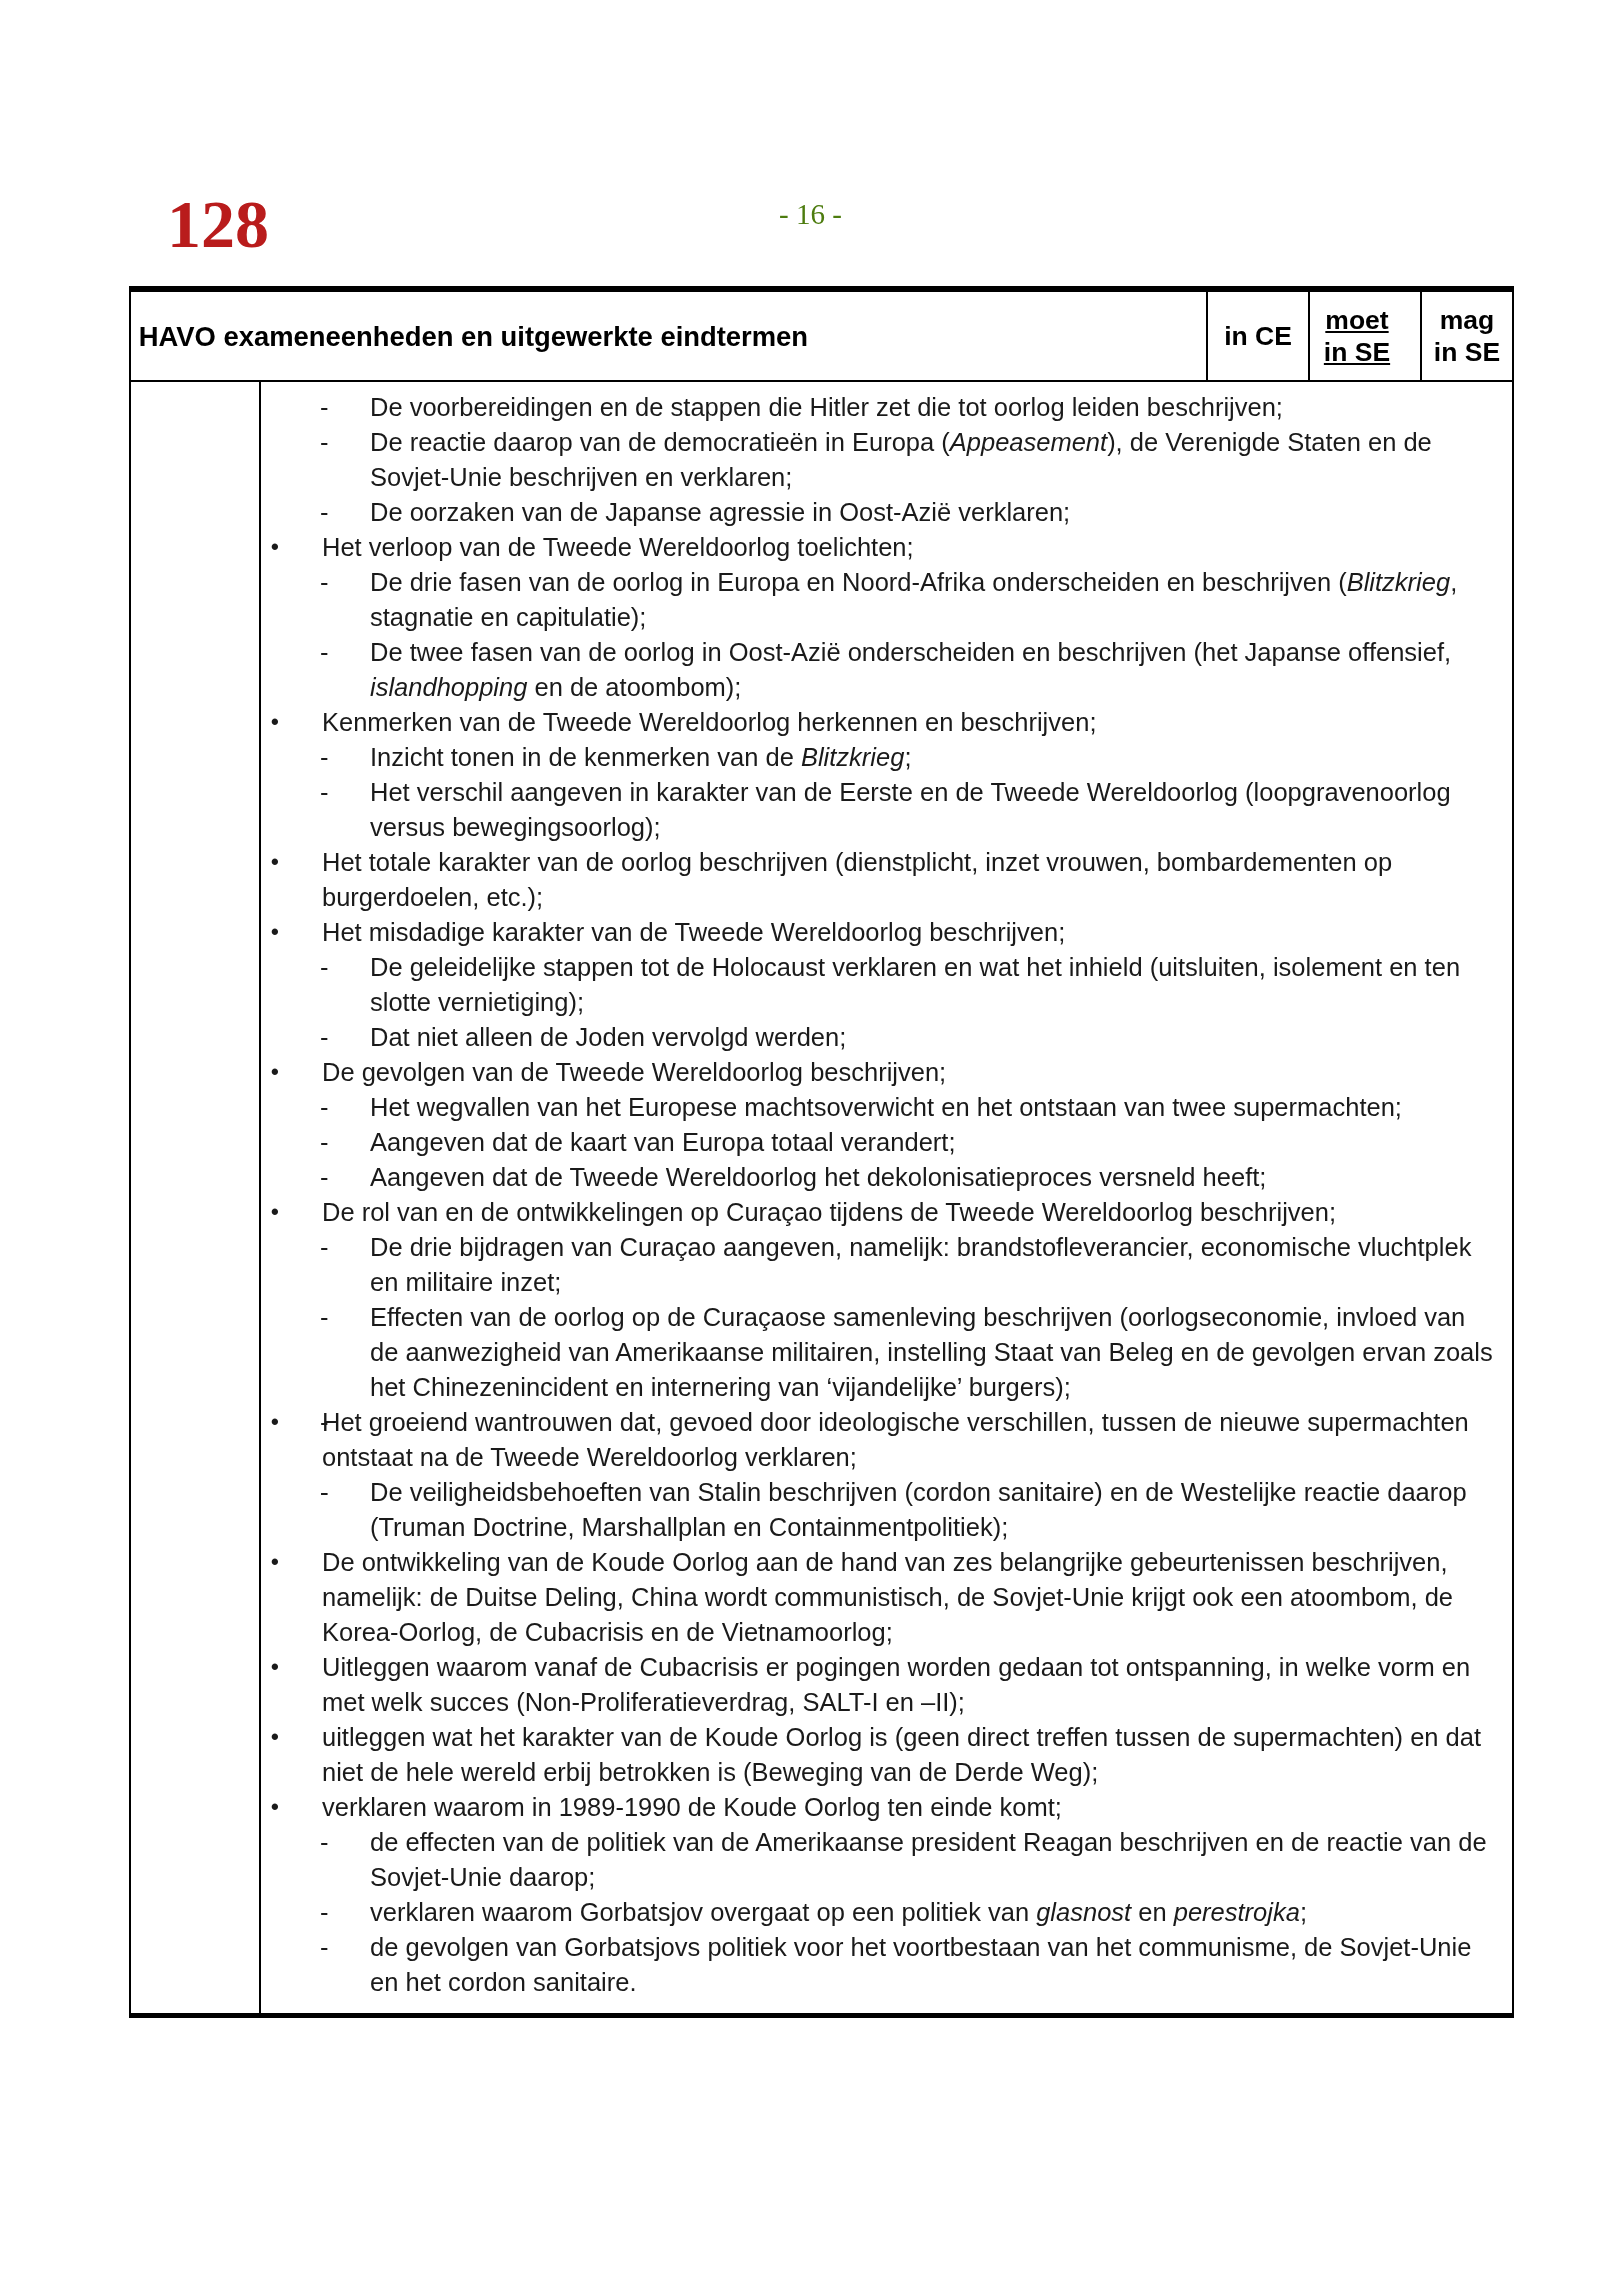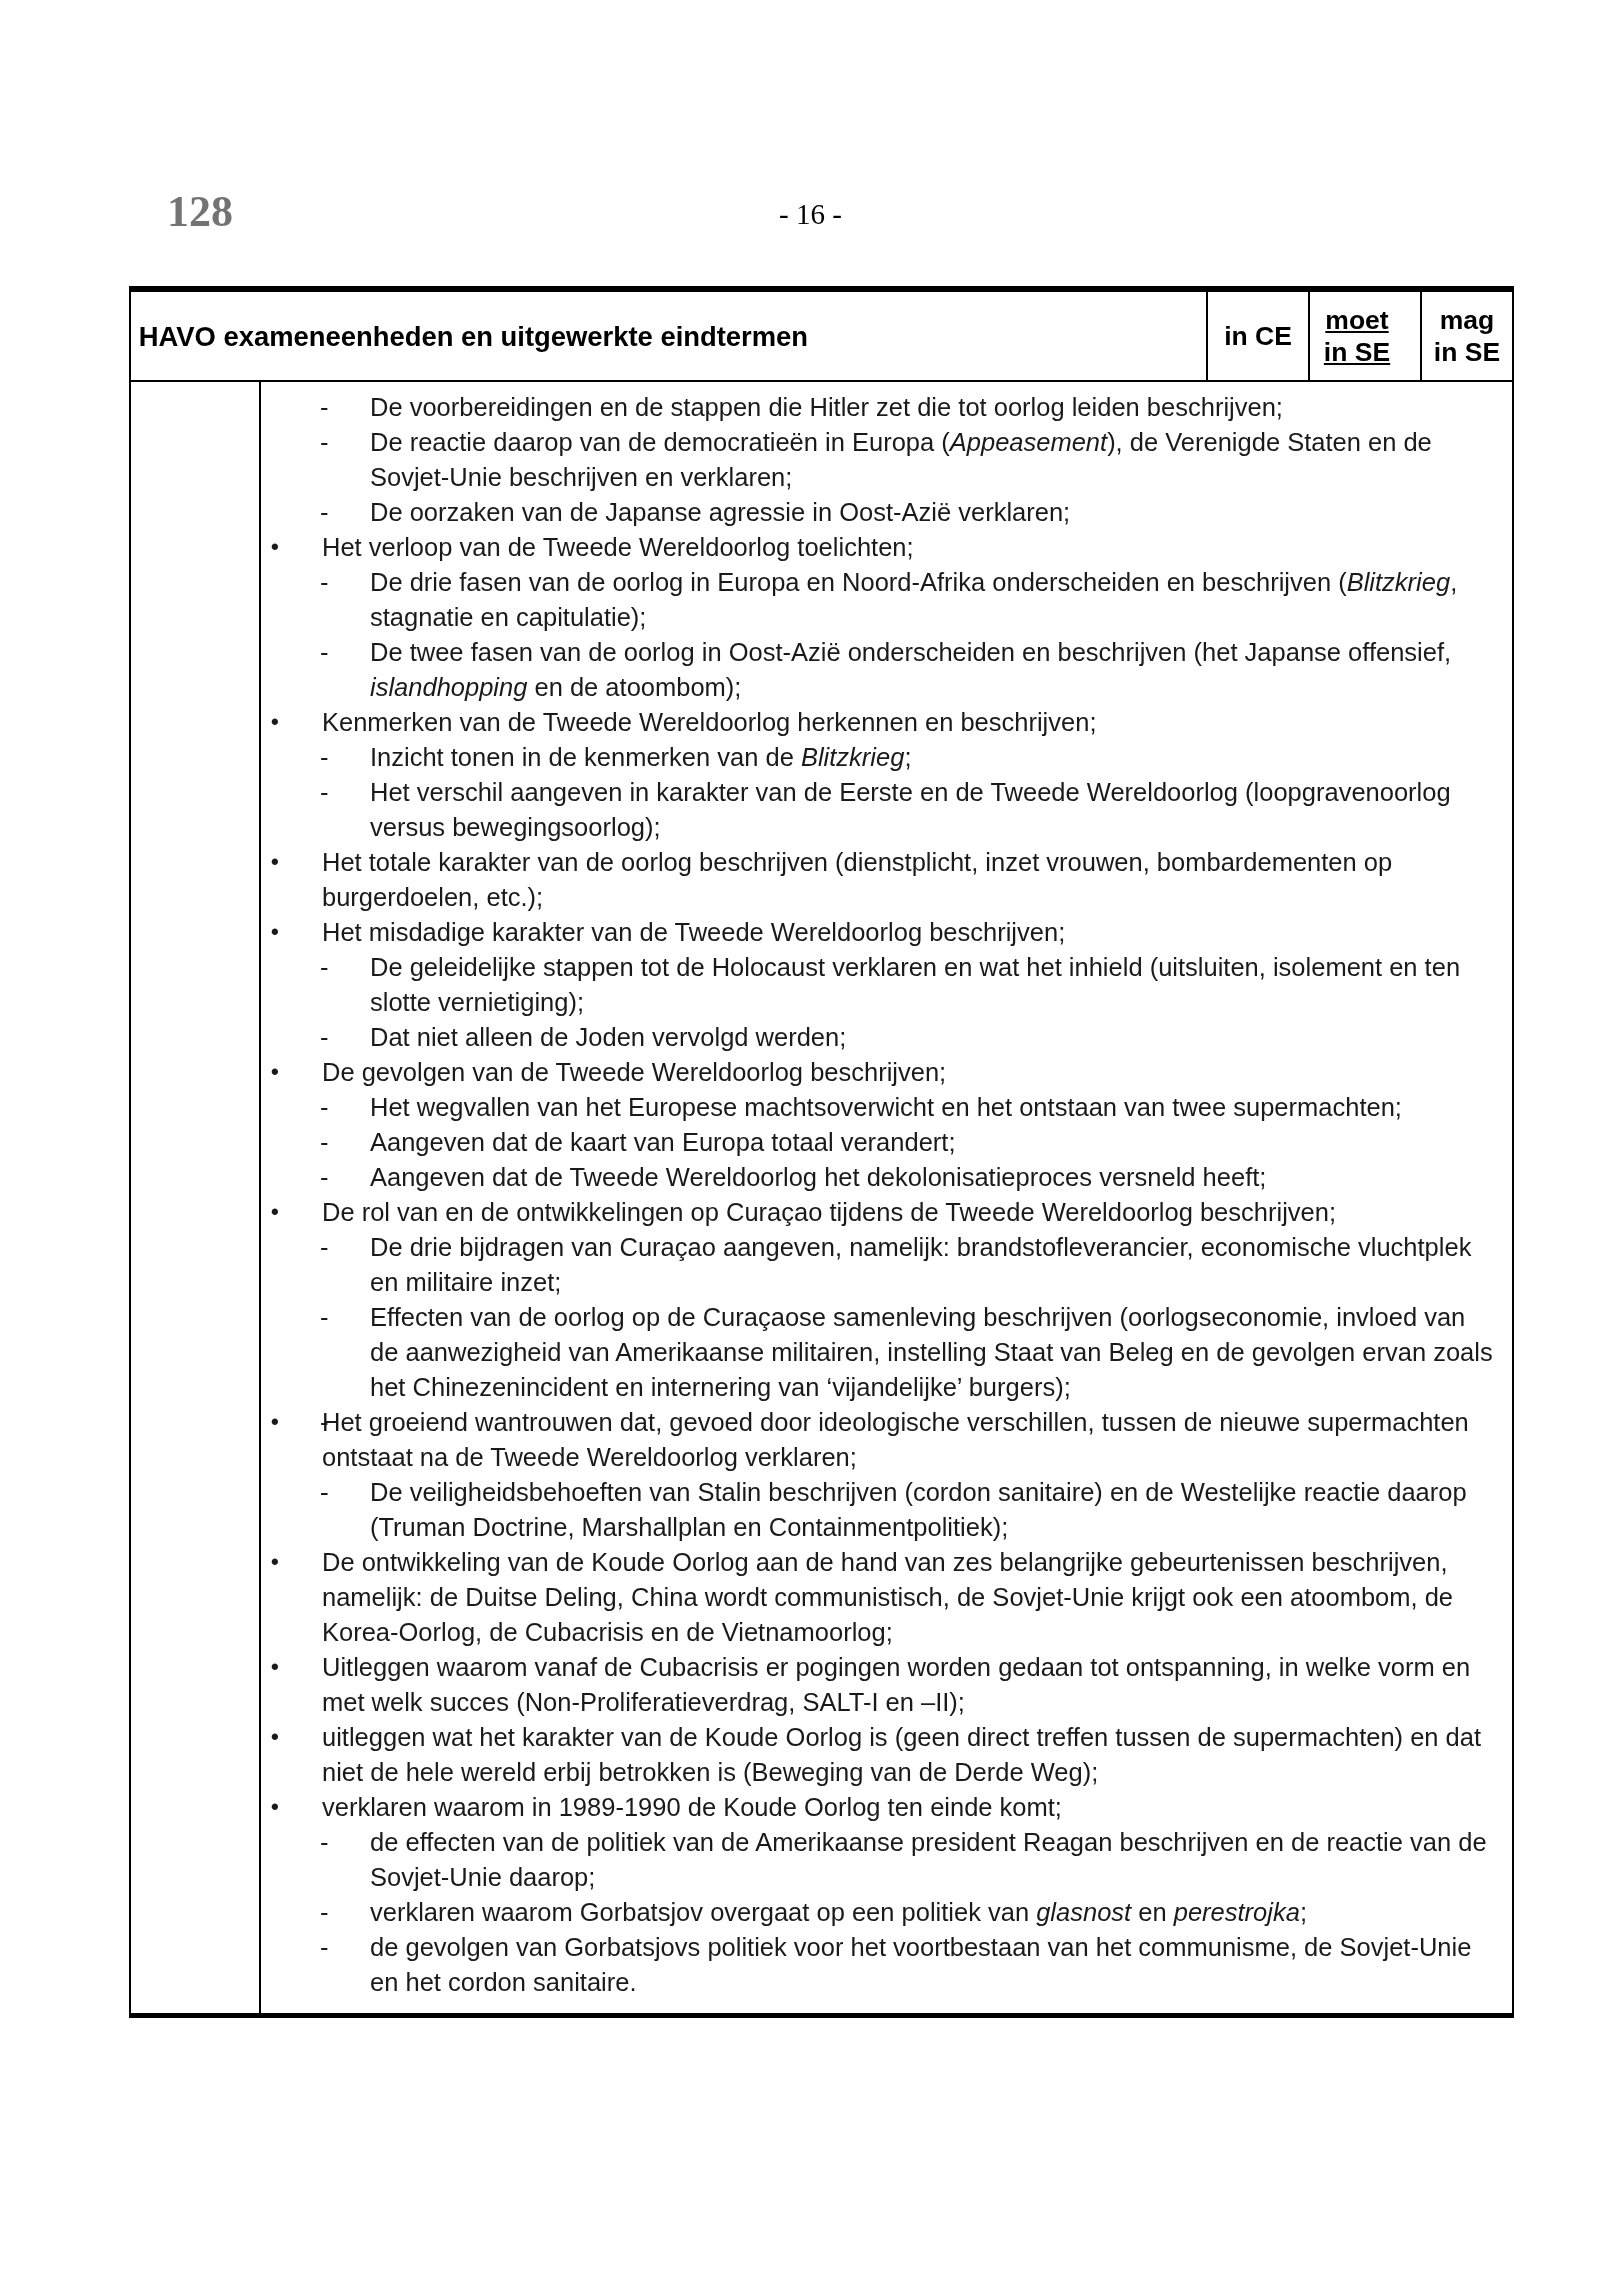--- a/index.html
+++ b/index.html
@@ -5,28 +5,28 @@
   html, body { margin:0; padding:0; background:#ffffff; }
   body {
     width:1621px; height:2293px; position:relative;
     font-family:"Liberation Sans", sans-serif;
     color:#1a1a1a;
   }
   
   .page-number {
     position:absolute; left:167px; top:190px;
     font-family:"Liberation Serif", serif;
-    font-weight:bold; font-size:44px; line-height:1;
-    color:#737373;
+    font-weight:bold; font-size:68px; line-height:1;
+    color:#b91c1c;
   }
   .page-marker {
     position:absolute; left:0; top:200px; width:1621px;
     text-align:center;
     font-family:"Liberation Serif", serif;
-    font-size:29px; line-height:1; color:#000000;
+    font-size:29px; line-height:1; color:#4d7c0f;
   }
   
   .tbl {
     position:absolute; left:129px; top:286px; width:1385px;
     box-sizing:border-box;
     border:2.9px solid #000;
     border-top-width:6.9px;
     border-bottom-width:5.9px;
     background:#fff;
   }

